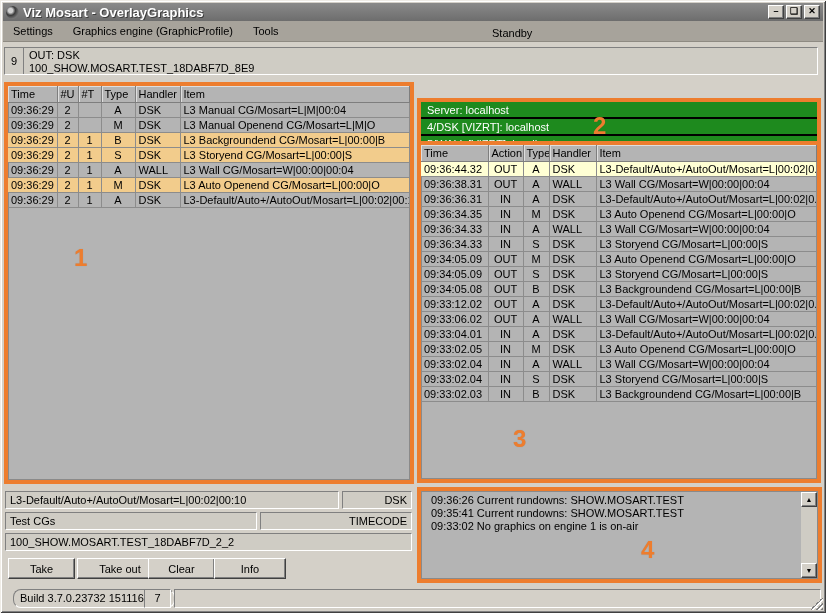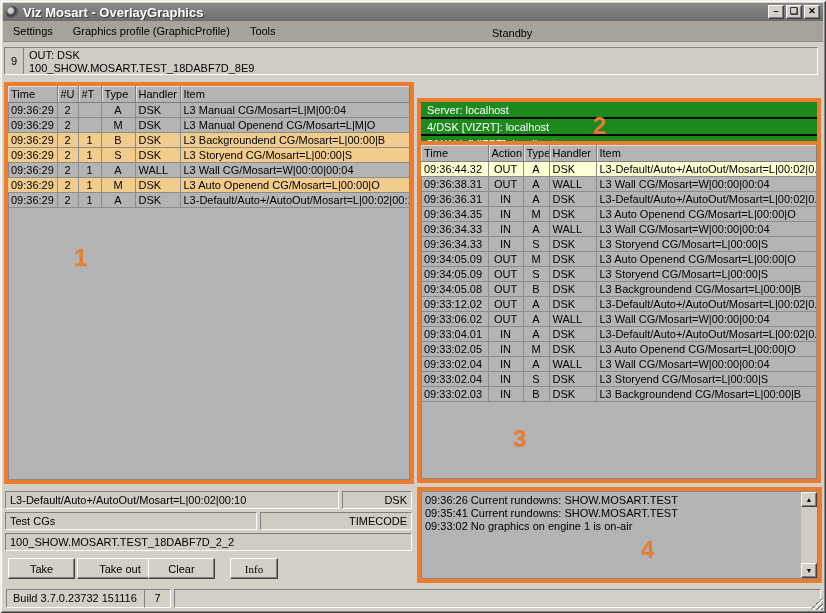--- a/index.html
+++ b/index.html
@@ -85,21 +85,21 @@
 
   
   .server-row {
     height:17px; line-height:16px; color:#fff; padding:0 6px;
     background:var(--green,#1e8a1e); border-bottom:2px solid #000;
     white-space:nowrap; overflow:hidden;
   }
   .server-row:last-child { border-bottom:none; }
 
   
-  .log-lines { position:absolute; left:1px; top:1px; right:17px; bottom:1px; padding:2px 3px; line-height:13px; overflow:hidden; }
+  .log-lines { position:absolute; left:1px; top:1px; right:17px; bottom:1px; padding:2px 9px; line-height:13px; overflow:hidden; }
   .scrollbar {
     position:absolute; top:1px; right:1px; bottom:1px; width:16px;
     background:#cfccc4; display:flex; flex-direction:column; justify-content:space-between;
   }
   .sb-btn {
     height:15px; background:#d4d0c8; border:1px solid; border-color:#fff #404040 #404040 #fff;
     box-shadow: inset -1px -1px 0 #808080;
     font-size:7px; text-align:center; line-height:13px; color:#000;
   }
 
@@ -120,30 +120,30 @@
   
   .btn {
     position:absolute; top:558px; height:21px; background:#d4d0c8;
     border:1px solid; border-color:#fff #404040 #404040 #fff;
     box-shadow: inset -1px -1px 0 #808080;
     font-size:11px; color:#000; cursor:default;
   }
   #btn-take { left:8px; width:67px; }
   #btn-takeout { left:77px; width:86px; }
   #btn-clear { left:148px; width:67px; }
-  #btn-info { left:230px; width:48px;font-family:Liberation Serif, serif; }
+  #btn-info { left:214px; width:72px; }
 
   
   .statusbar { position:absolute; left:3px; right:3px; bottom:3px; height:24px; background:var(--winbg,#d4d0c8); }
   .sb-panel {
     position:absolute; top:3px; height:19px; background:var(--winbg,#d4d0c8);
     border:1px solid; border-color:#808080 #fff #fff #808080;
     padding:2px 6px; white-space:nowrap; overflow:hidden;
   }
-  #sb-build { left:3px; width:162px; }
+  #sb-build { left:10px; width:162px;border-radius:8px; }
   #sb-count { left:141px; width:27px; text-align:center; }
   #sb-rest  { left:171px; right:2px; }
   .grip {
     position:absolute; right:0; bottom:0; width:13px; height:13px;
     background:
       linear-gradient(135deg, transparent 0 50%, #808080 50% 57%, #fff 57% 64%, transparent 64% 71%, #808080 71% 78%, #fff 78% 85%, transparent 85% 92%, #808080 92% 100%);
   }
 </style>
 </head>
 <body>
@@ -155,21 +155,21 @@
     <span class="title-text">Viz Mosart - OverlayGraphics</span>
     <span class="winbtns">
       <span class="winbtn">–</span>
       <span class="winbtn">❑</span>
       <span class="winbtn">✕</span>
     </span>
   </div>
 
   <div class="menubar">
     <span class="menu-item">Settings</span>
-    <span class="menu-item">Graphics profile (GraphicProfile)</span>
+    <span class="menu-item">Graphics engine (GraphicProfile)</span>
     <span class="menu-item">Tools</span>
     <span class="menu-item menu-standby">Standby</span>
   </div>
 
   <div class="out-row">
     <div class="out-num">9</div>
     <div class="out-lines">
       <div>OUT: DSK</div>
       <div>100_SHOW.MOSART.TEST_18DABF7D_8E9</div>
     </div>

